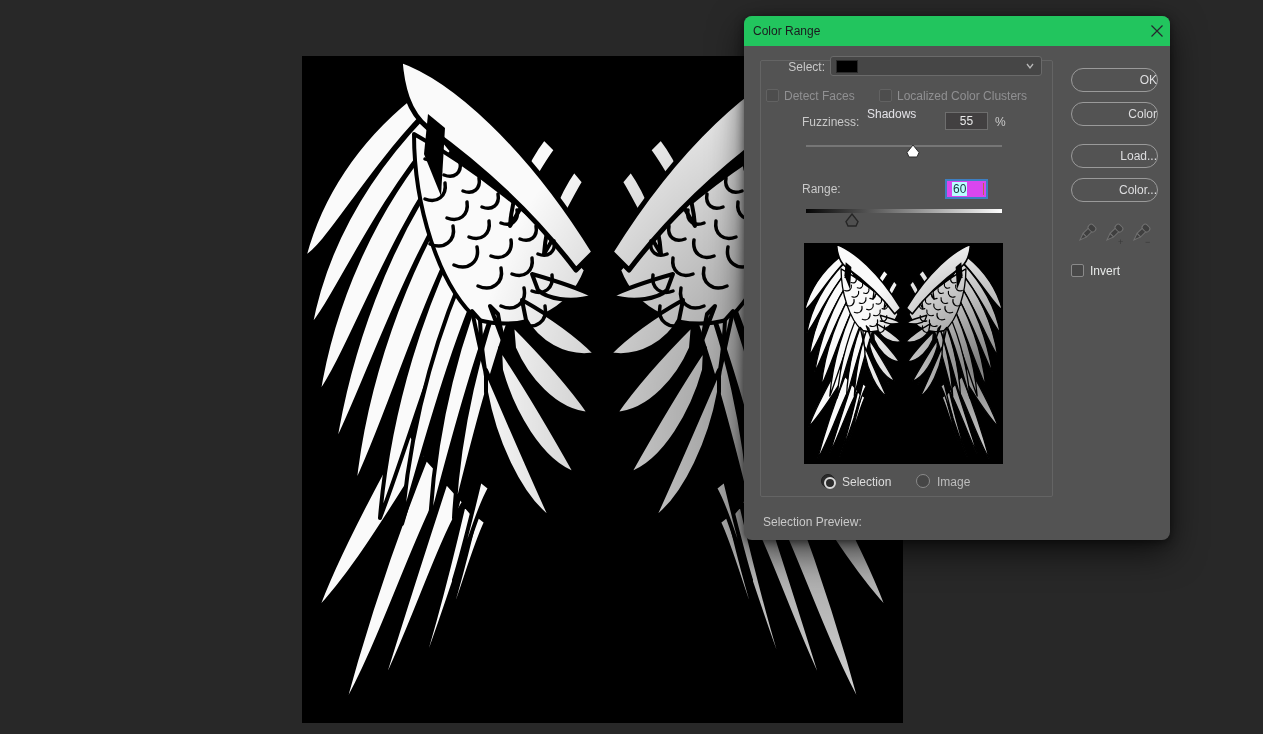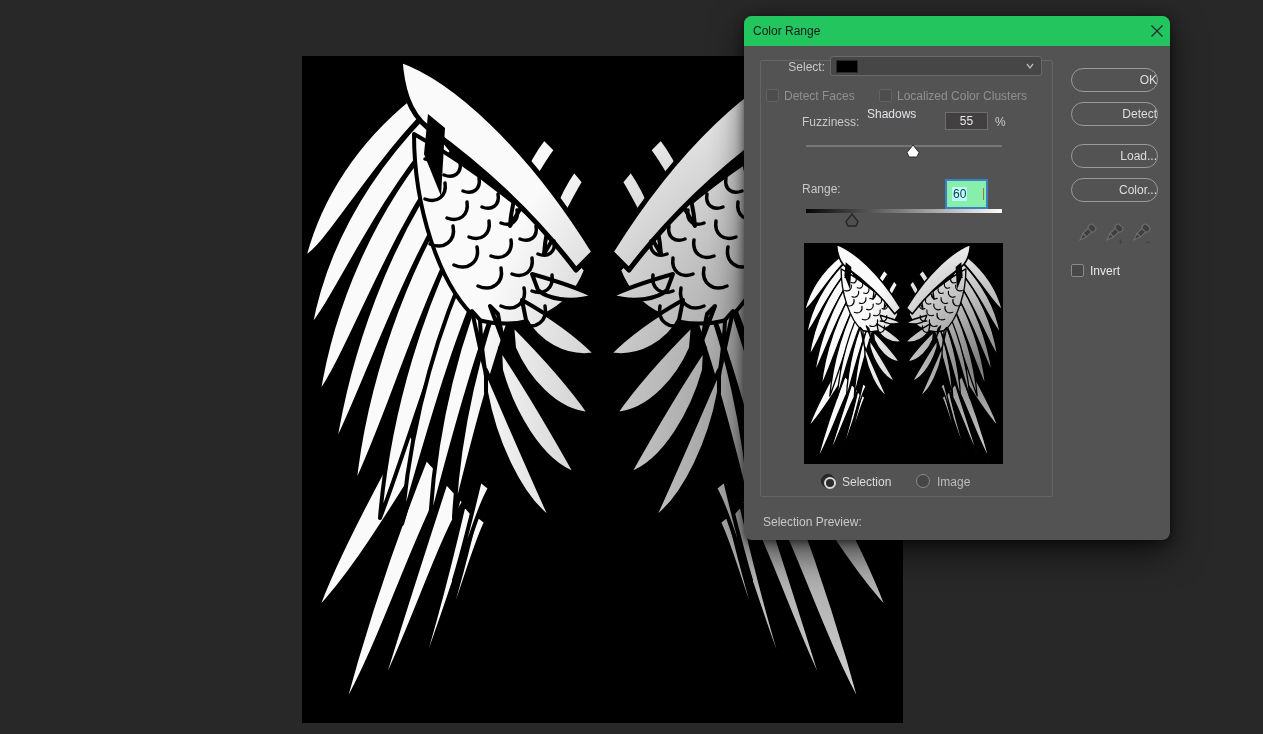--- a/index.html
+++ b/index.html
@@ -13,21 +13,21 @@
   .lbl { position:absolute; font-size:12px; color:#c9c9c9; white-space:nowrap; }
   .dis { color:#909092; }
   .dd { position:absolute; background:#464646; border:1px solid #6a6a6a; border-radius:3px; }
   .dd .chev { position:absolute; right:7px; top:50%; margin-top:-4px; width:8px; height:8px; }
   .chev svg { display:block; }
   .select-dd { left:86px; top:40px; width:212px; height:20px; }
   .swatch { position:absolute; left:5px; top:3px; width:22px; height:13px; background:#000; border:1px solid #2a2a2a; }
   .select-dd .val { position:absolute; left:36px; top:2px; font-size:12px; color:#e3e2e7;margin-top:48px; }
   .cb { position:absolute; width:13px; height:13px; background:#4d4d4d; border:1px solid #626262; border-radius:2px; }
   .input { position:absolute; width:43px; height:18px; background:#424041; border:1px solid #6e6e6e; font-size:12px; color:#e8e8e8; text-align:center; line-height:16px; }
-  .input-focus { position:absolute; width:43px; height:30px; background:#86efac; border:2px solid #3d7fc2; font-size:12px; line-height:14px; display:flex; align-items:center; justify-content:flex-start; padding-left:5px;gap:16px; }
+  .input-focus { position:absolute; width:43px; height:20px; background:#d946ef; border:2px solid #3d7fc2; font-size:12px; line-height:14px; display:flex; align-items:center; justify-content:flex-start; padding-left:5px;gap:16px; }
   .input-focus .selhl { background:#b9feff; color:#1c3340; padding:0 1px; }
   .input-focus .caret { display:inline-block; width:1px; height:12px; background:#b06a4a; }
   .track { position:absolute; left:62px; width:196px; height:2px; background:#767676; }
   .gtrack { position:absolute; left:62px; width:196px; height:4px; background:linear-gradient(to right, #050505, #fdfdfd); }
   .thumb { position:absolute; width:14px; height:14px; }
   .btn { position:absolute; left:327px; width:87px; height:24px; border:1px solid #9a9a9a; border-radius:12px; background:transparent; font-size:12px; color:#dedee0; text-align:right; line-height:22px; font-family:"Liberation Sans", sans-serif; }
   .radio { position:absolute; width:14px; height:14px; border-radius:50%; }
   .radio.sel { background:#2c2c2c; border:1px solid #1f1f1f; }
   .radio.sel::after { content:""; position:absolute; left:2px; top:2px; width:8px; height:8px; border-radius:50%; border:2px solid #d9d9d9; }
   .radio.unsel { background:#464646; border:1px solid #8a8a8a; }
@@ -160,21 +160,21 @@
   </div>
 
   <div class="radio sel" style="left:77px; top:458px;"></div>
   <div class="lbl" style="left:98px; top:459px; color:#dcdcdc;">Selection</div>
   <div class="radio unsel" style="left:172px; top:458px;"></div>
   <div class="lbl" style="left:193px; top:459px; color:#bdbdbd;">Image</div>
 
   <div class="lbl" style="left:19px; top:499px;">Selection Preview:</div>
 
   <button class="btn" style="top:52px;">OK</button>
-  <button class="btn" style="top:86px;">Detect</button>
+  <button class="btn" style="top:86px;">Color</button>
   <button class="btn" style="top:128px;">Load...</button>
   <button class="btn" style="top:162px;">Color...</button>
 
   <div class="dropper" style="left:331px;">
     <svg width="24" height="26">
       <g transform="rotate(45 12 13)" fill="#3f3f3f" stroke="#717171" stroke-width="1">
         <path d="M 12,23 L 9.5,16 L 14.5,16 Z"></path>
         <rect x="9.5" y="8" width="5" height="8"></rect>
         <rect x="8" y="3" width="8" height="6" rx="2.5"></rect>
       </g>

